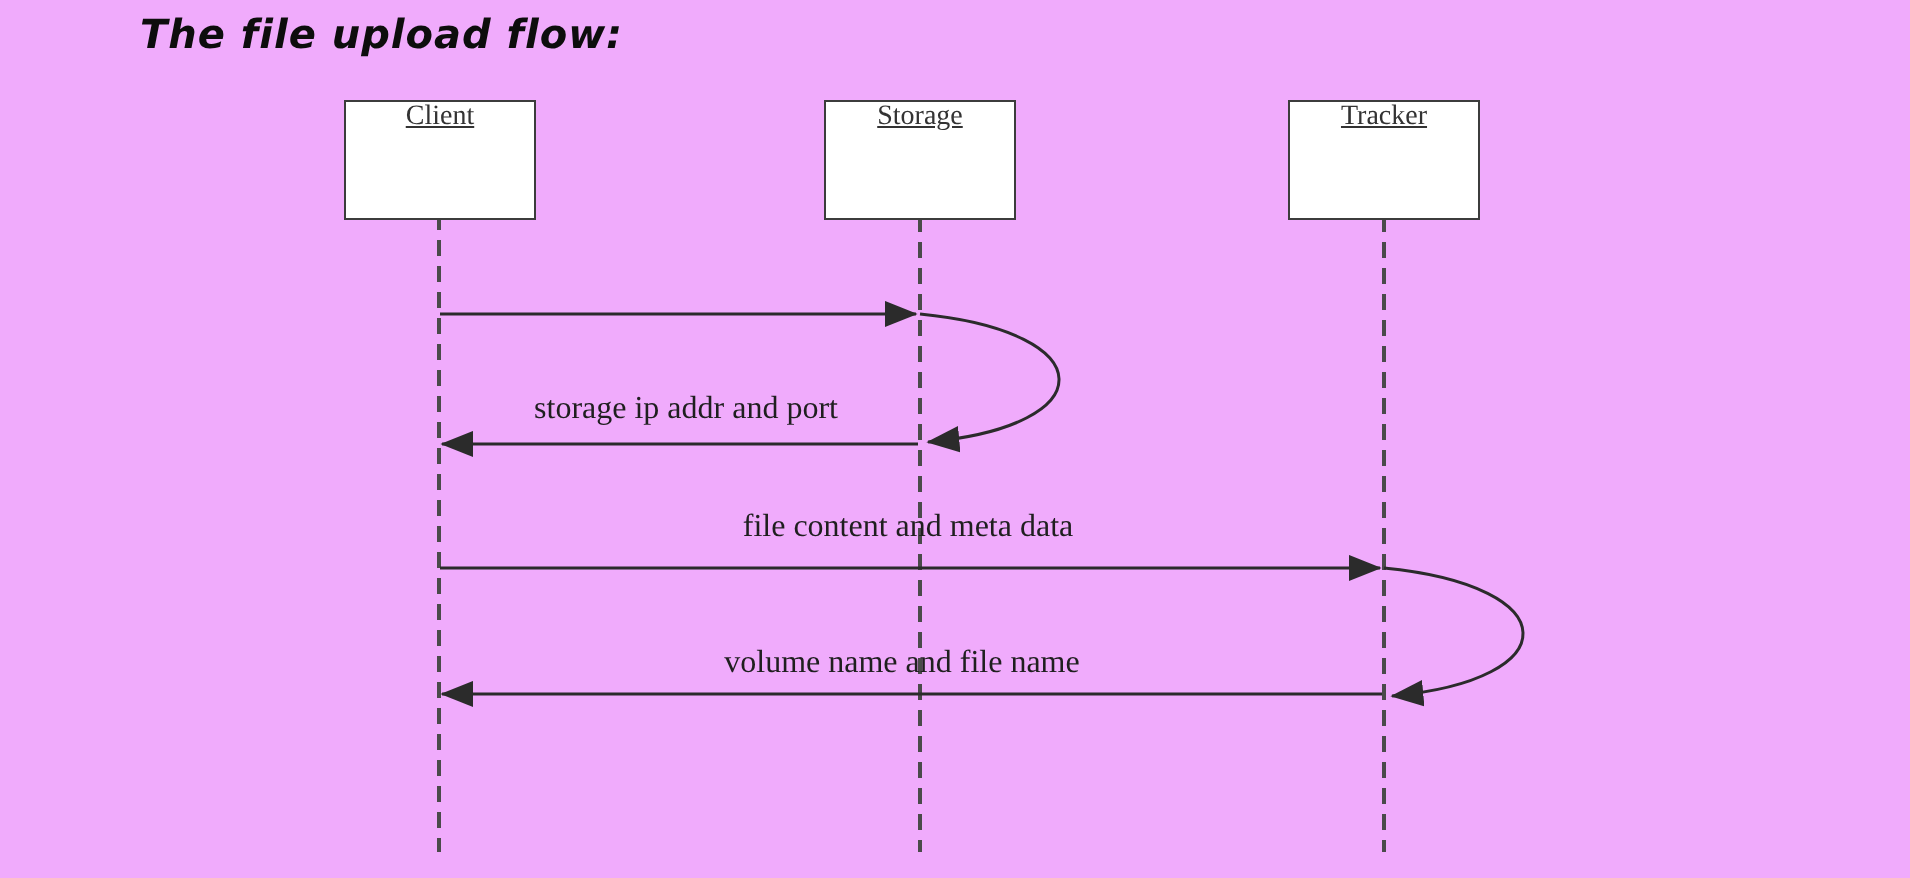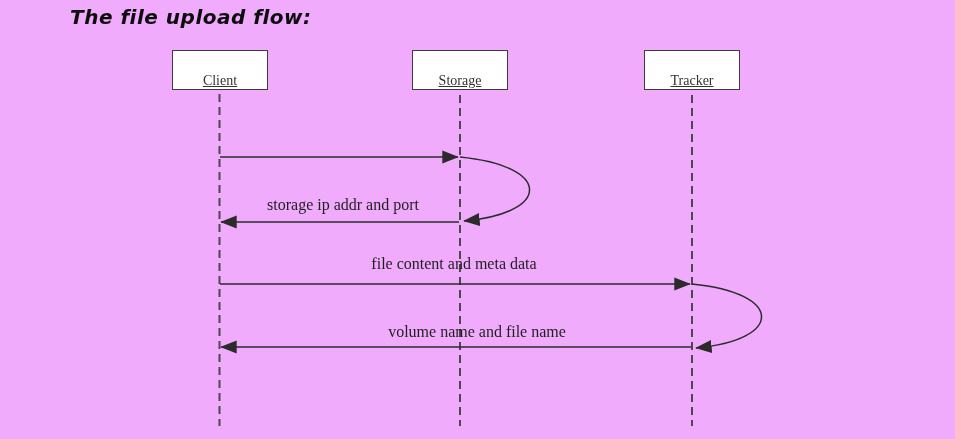--- a/index.html
+++ b/index.html
@@ -23,27 +23,27 @@
     color: #0d0d0d;
     white-space: nowrap;
   }
   .layer {
     position: absolute;
     left: 0; top: 0;
   }
   .actor {
     position: absolute;
     top: 50px;
-    height: 40px;
+    height: 60px;
     width: 96px;
     background: #ffffff;
     border: 1.5px solid #3c3c3c;
     box-sizing: border-box;
     display: flex;
-    align-items: flex-end;
+    align-items: flex-start;
     justify-content: center;
   }
   .actor span {
     font-family: "Liberation Serif", serif;
     font-size: 14px;
     color: #333333;
     text-decoration: underline;
     white-space: nowrap;
   }
   .actor.client  { left: 172px; }
@@ -52,21 +52,21 @@
   .msg-label {
     position: absolute;
     transform: translateX(-50%);
     font-family: "Liberation Serif", serif;
     font-size: 16px;
     color: #1f1f1f;
     white-space: nowrap;
   }
   .msg-label.m1 { left: 343px; top: 196px; }
   .msg-label.m2 { left: 454px; top: 255px; }
-  .msg-label.m3 { left: 477px; top: 323px; }
+  .msg-label.m3 { left: 451px; top: 323px; }
 </style>
 </head>
 <body>
 
 <div class="stage">
 
   <div class="title">The file upload flow:</div>
 
   <svg class="layer" width="955" height="439" viewBox="0 0 955 439">
     <defs>

